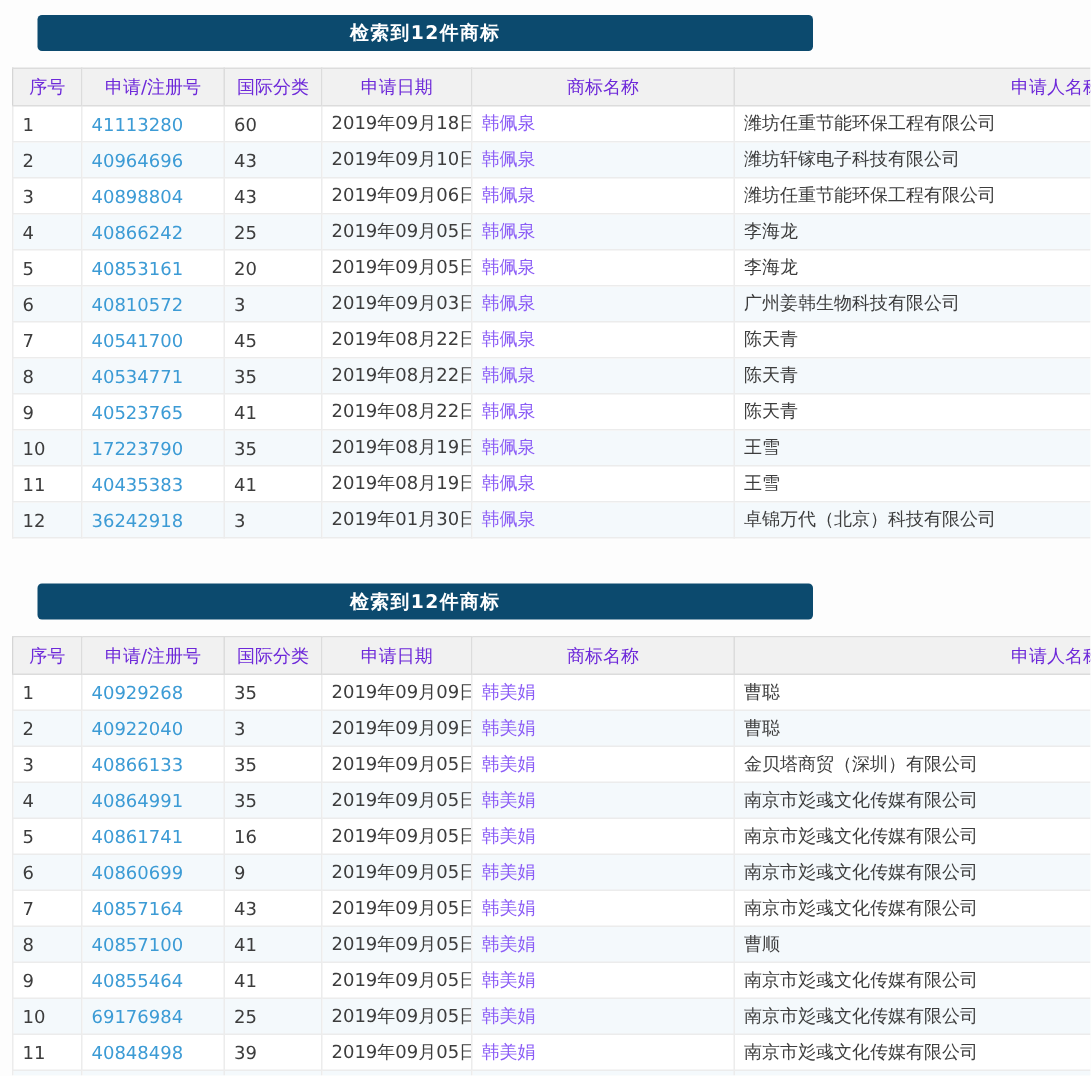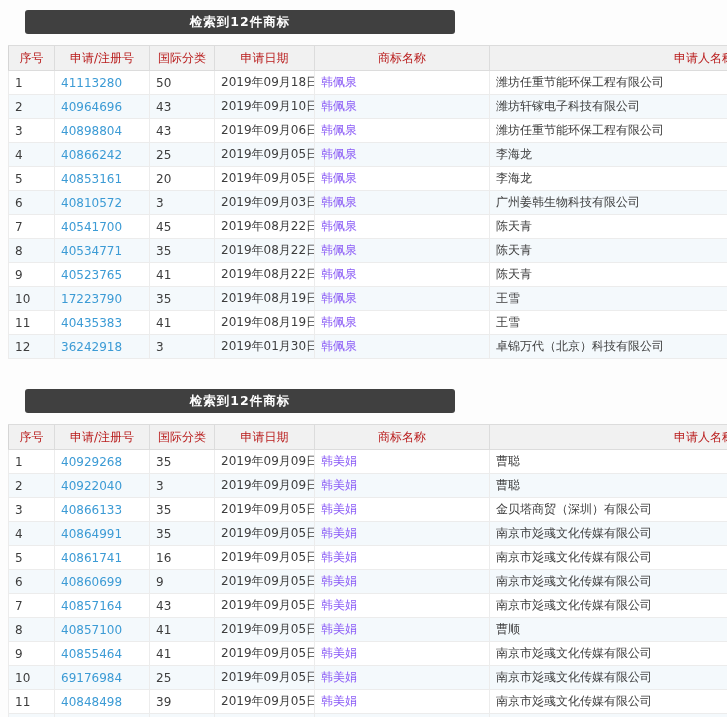--- a/index.html
+++ b/index.html
@@ -7,25 +7,25 @@
   body {
     background:#fcfcfc;
     font-family:"DejaVu Sans","Liberation Sans",sans-serif;
     color:#333;
   }
   .page { padding:10px 0 0 8px; width:727px; height:717px; overflow:hidden; background:#fdfdfd; }
 
   .result-block { margin-bottom:30px; }
 
   .banner {
-    width:430px;
+    width:517px;
     height:24px;
     line-height:24px;
     margin:0 0 11px 17px;
-    background:#404040;
+    background:#0c4a6e;
     color:#ffffff;
     text-align:center;
     font-size:12.5px;
     font-weight:bold;
     border-radius:3px;
     letter-spacing:1px;
   }
 
   table.results {
     width:910px;
@@ -38,21 +38,21 @@
   table.results col.c-reg   { width:95px; }
   table.results col.c-class { width:65px; }
   table.results col.c-date  { width:100px; }
   table.results col.c-mark  { width:175px; }
   table.results col.c-appl  { width:429px; }
 
   table.results th {
     background:#f1f1f1;
     border:1px solid #dcdcdc;
     border-left:1px solid #d5d5d5;
-    color:#b91c1c;
+    color:#6d28d9;
     font-weight:normal;
     height:25px;
     padding:2px 4px;
     white-space:nowrap;
     overflow:hidden;
   }
   table.results td {
     border:1px solid #ececec;
     height:24px;
     padding:2px 6px;
@@ -92,21 +92,21 @@
           <th>国际分类</th>
           <th>申请日期</th>
           <th>商标名称</th>
           <th>申请人名称</th>
         </tr>
       </thead>
       <tbody>
           <tr>
             <td class="cell-serial">1</td>
             <td class="cell-reg-number"><a class="reg-number-link">41113280</a></td>
-            <td class="cell-intl-class">50</td>
+            <td class="cell-intl-class">60</td>
             <td class="cell-apply-date">2019年09月18日</td>
             <td class="cell-mark-name"><a class="trademark-name-link">韩佩泉</a></td>
             <td class="cell-applicant">潍坊任重节能环保工程有限公司</td>
           </tr>
           <tr>
             <td class="cell-serial">2</td>
             <td class="cell-reg-number"><a class="reg-number-link">40964696</a></td>
             <td class="cell-intl-class">43</td>
             <td class="cell-apply-date">2019年09月10日</td>
             <td class="cell-mark-name"><a class="trademark-name-link">韩佩泉</a></td>

